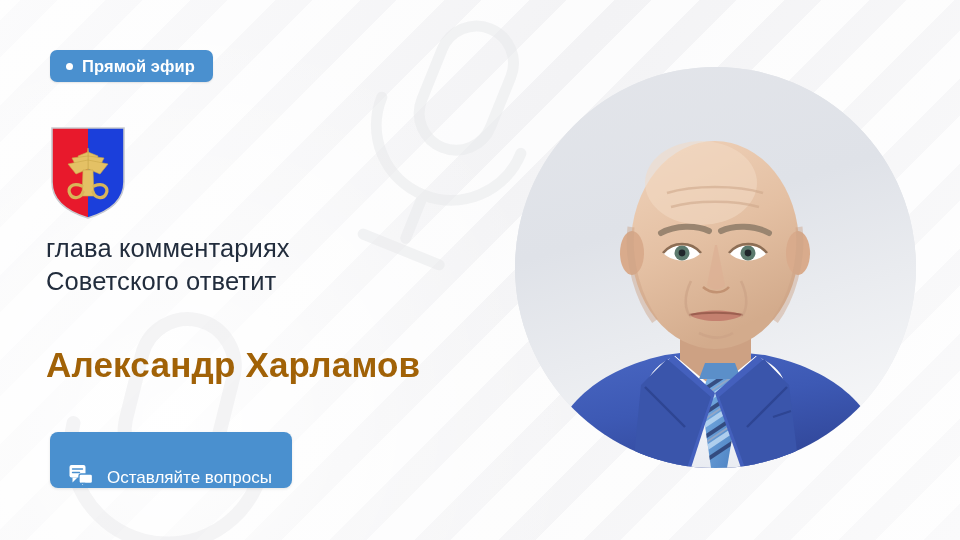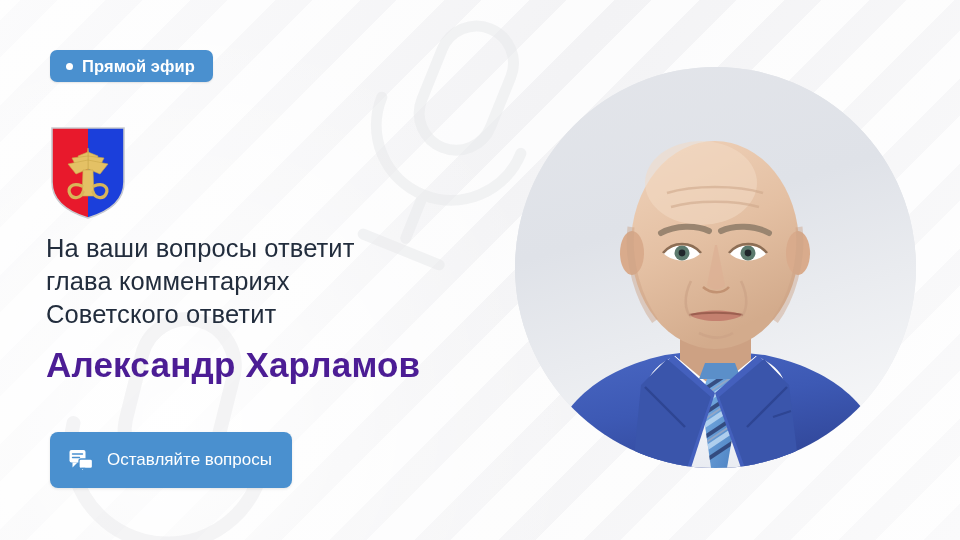--- a/index.html
+++ b/index.html
@@ -104,36 +104,36 @@
     font-weight: 400;
     line-height: 1.3;
     letter-spacing: 0.1px;
   }
   .headline .hl-line { display: block; white-space: nowrap; }
 
   .person-name {
     position: absolute;
     left: 46px;
     top: 345px;
-    color: #4c1d95;
+    color: #a16207;
     font-size: 35px;
     font-weight: 700;
     letter-spacing: 0.2px;
     white-space: nowrap;
     text-align: right;
   }
 
   
   .cta {
     position: absolute;
     left: 50px;
     top: 432px;
     height: 56px;
     display: flex;
-    align-items: center;
+    align-items: flex-end;
     gap: 13px;
     padding: 0 20px 0 18px;
     background: #4a90cf;
     border-radius: 8px;
     box-shadow: 0 1px 3px rgba(0,0,0,0.10);
   }
   .cta-icon { width: 26px; height: 26px; flex: none; }
   .cta-icon svg { display: block; }
   .cta-text {
     color: #ffffff;
@@ -215,21 +215,20 @@
       </g>
       <g fill="none" stroke="#d8b659" stroke-width="3.2" stroke-linecap="round">
         <path d="M32 60 C22 56 17 62 20 68 C23 74 31 72 33 66"></path>
         <path d="M44 60 C54 56 59 62 56 68 C53 74 45 72 43 66"></path>
       </g>
       <path d="M2 2 H74 V56 C74 76 58 86 38 92 C18 86 2 76 2 56 Z" fill="none" stroke="#c9cbd0" stroke-width="1.6"></path>
     </svg>
   </div>
 
   <div class="headline">
-    <span class="hl-line">На ваши вопросы ответит</span>
     <span class="hl-line">глава комментариях</span>
     <span class="hl-line">Советского ответит</span>
   </div>
 
   <div class="person-name">Александр Харламов</div>
 
   <div class="cta">
     <span class="cta-icon">
       <svg viewBox="0 0 26 26">
         <rect x="1.5" y="3" width="16" height="12.5" rx="2" fill="#ffffff"></rect>

